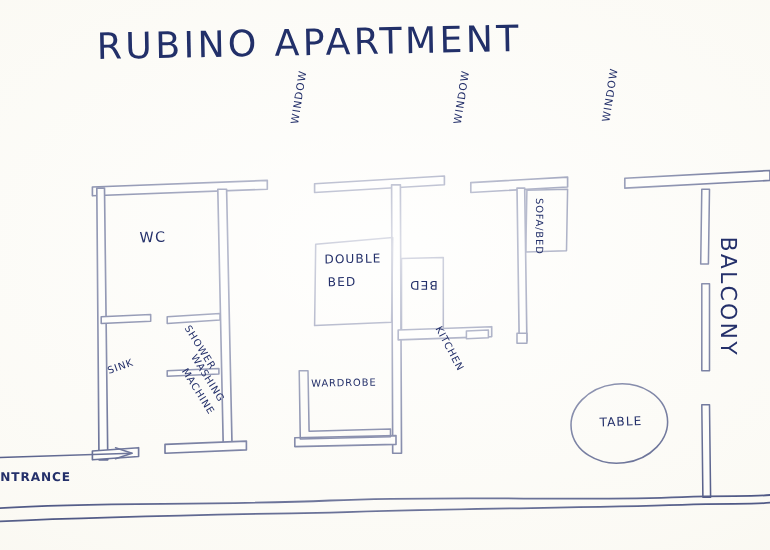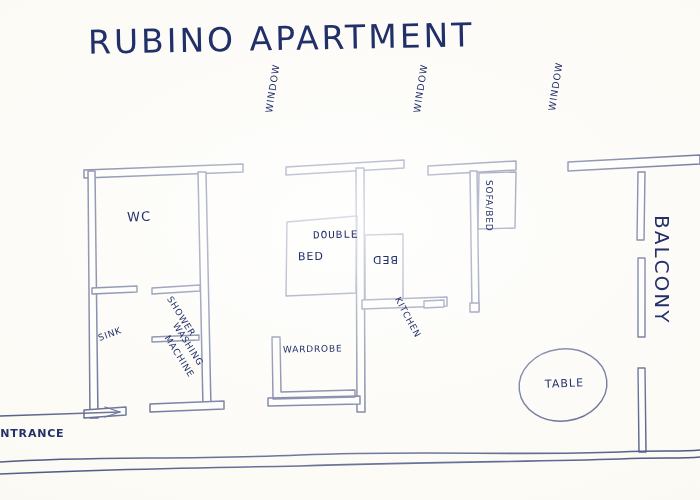--- a/index.html
+++ b/index.html
@@ -54,21 +54,21 @@
   .room-label { font-size: 13px; font-weight: 500; letter-spacing: 1.2px; }
   .furn-label { font-size: 11px; font-weight: 500; letter-spacing: 1px; }
   .small-label { font-size: 9px; font-weight: 500; letter-spacing: 0.8px; }
   .win-label  { font-size: 9.5px; font-weight: 500; letter-spacing: 1px; }
 
   #label-wc        { top: 210px; left: 127px; transform: rotate(-2deg); }
   #label-sink      { top: 330px; left: 98px;  transform: rotate(-20deg); }
   #label-shower    { top: 312px; left: 158px; transform: rotate(58deg); }
   #label-washing-1 { top: 340px; left: 163px; transform: rotate(58deg); }
   #label-washing-2 { top: 352px; left: 155px; transform: rotate(58deg); }
-  #label-double-1  { top: 230px; left: 313px; transform: rotate(-1deg); font-family: Liberation Mono, monospace; }
+  #label-double-1  { top: 230px; left: 295px; transform: rotate(-1deg); }
   #label-double-2  { top: 251px; left: 298px; transform: rotate(-1deg); }
   #label-bed       { top: 253px; left: 372px; transform: rotate(180deg); }
   #label-wardrobe  { top: 345px; left: 283px; transform: rotate(-1deg); }
   #label-kitchen   { top: 313px; left: 385px; transform: rotate(62deg); }
   #label-sofabed-1 { top: 180px; left: 493px; transform: rotate(90deg); transform-origin: left top; }
   #label-balcony   { top: 215px; left: 672px; transform: rotate(90deg); transform-origin: left top; font-size: 20px; letter-spacing: 2px; font-weight: 400; }
   #label-table     { top: 378px; left: 545px; transform: rotate(-2deg); }
   #label-entrance  { top: 428px; left: -8px;  font-size: 11px; letter-spacing: 0.8px; }
 
   #label-window-1 { top: 112px; left: 264px; transform: rotate(-81deg); transform-origin: left top; }

